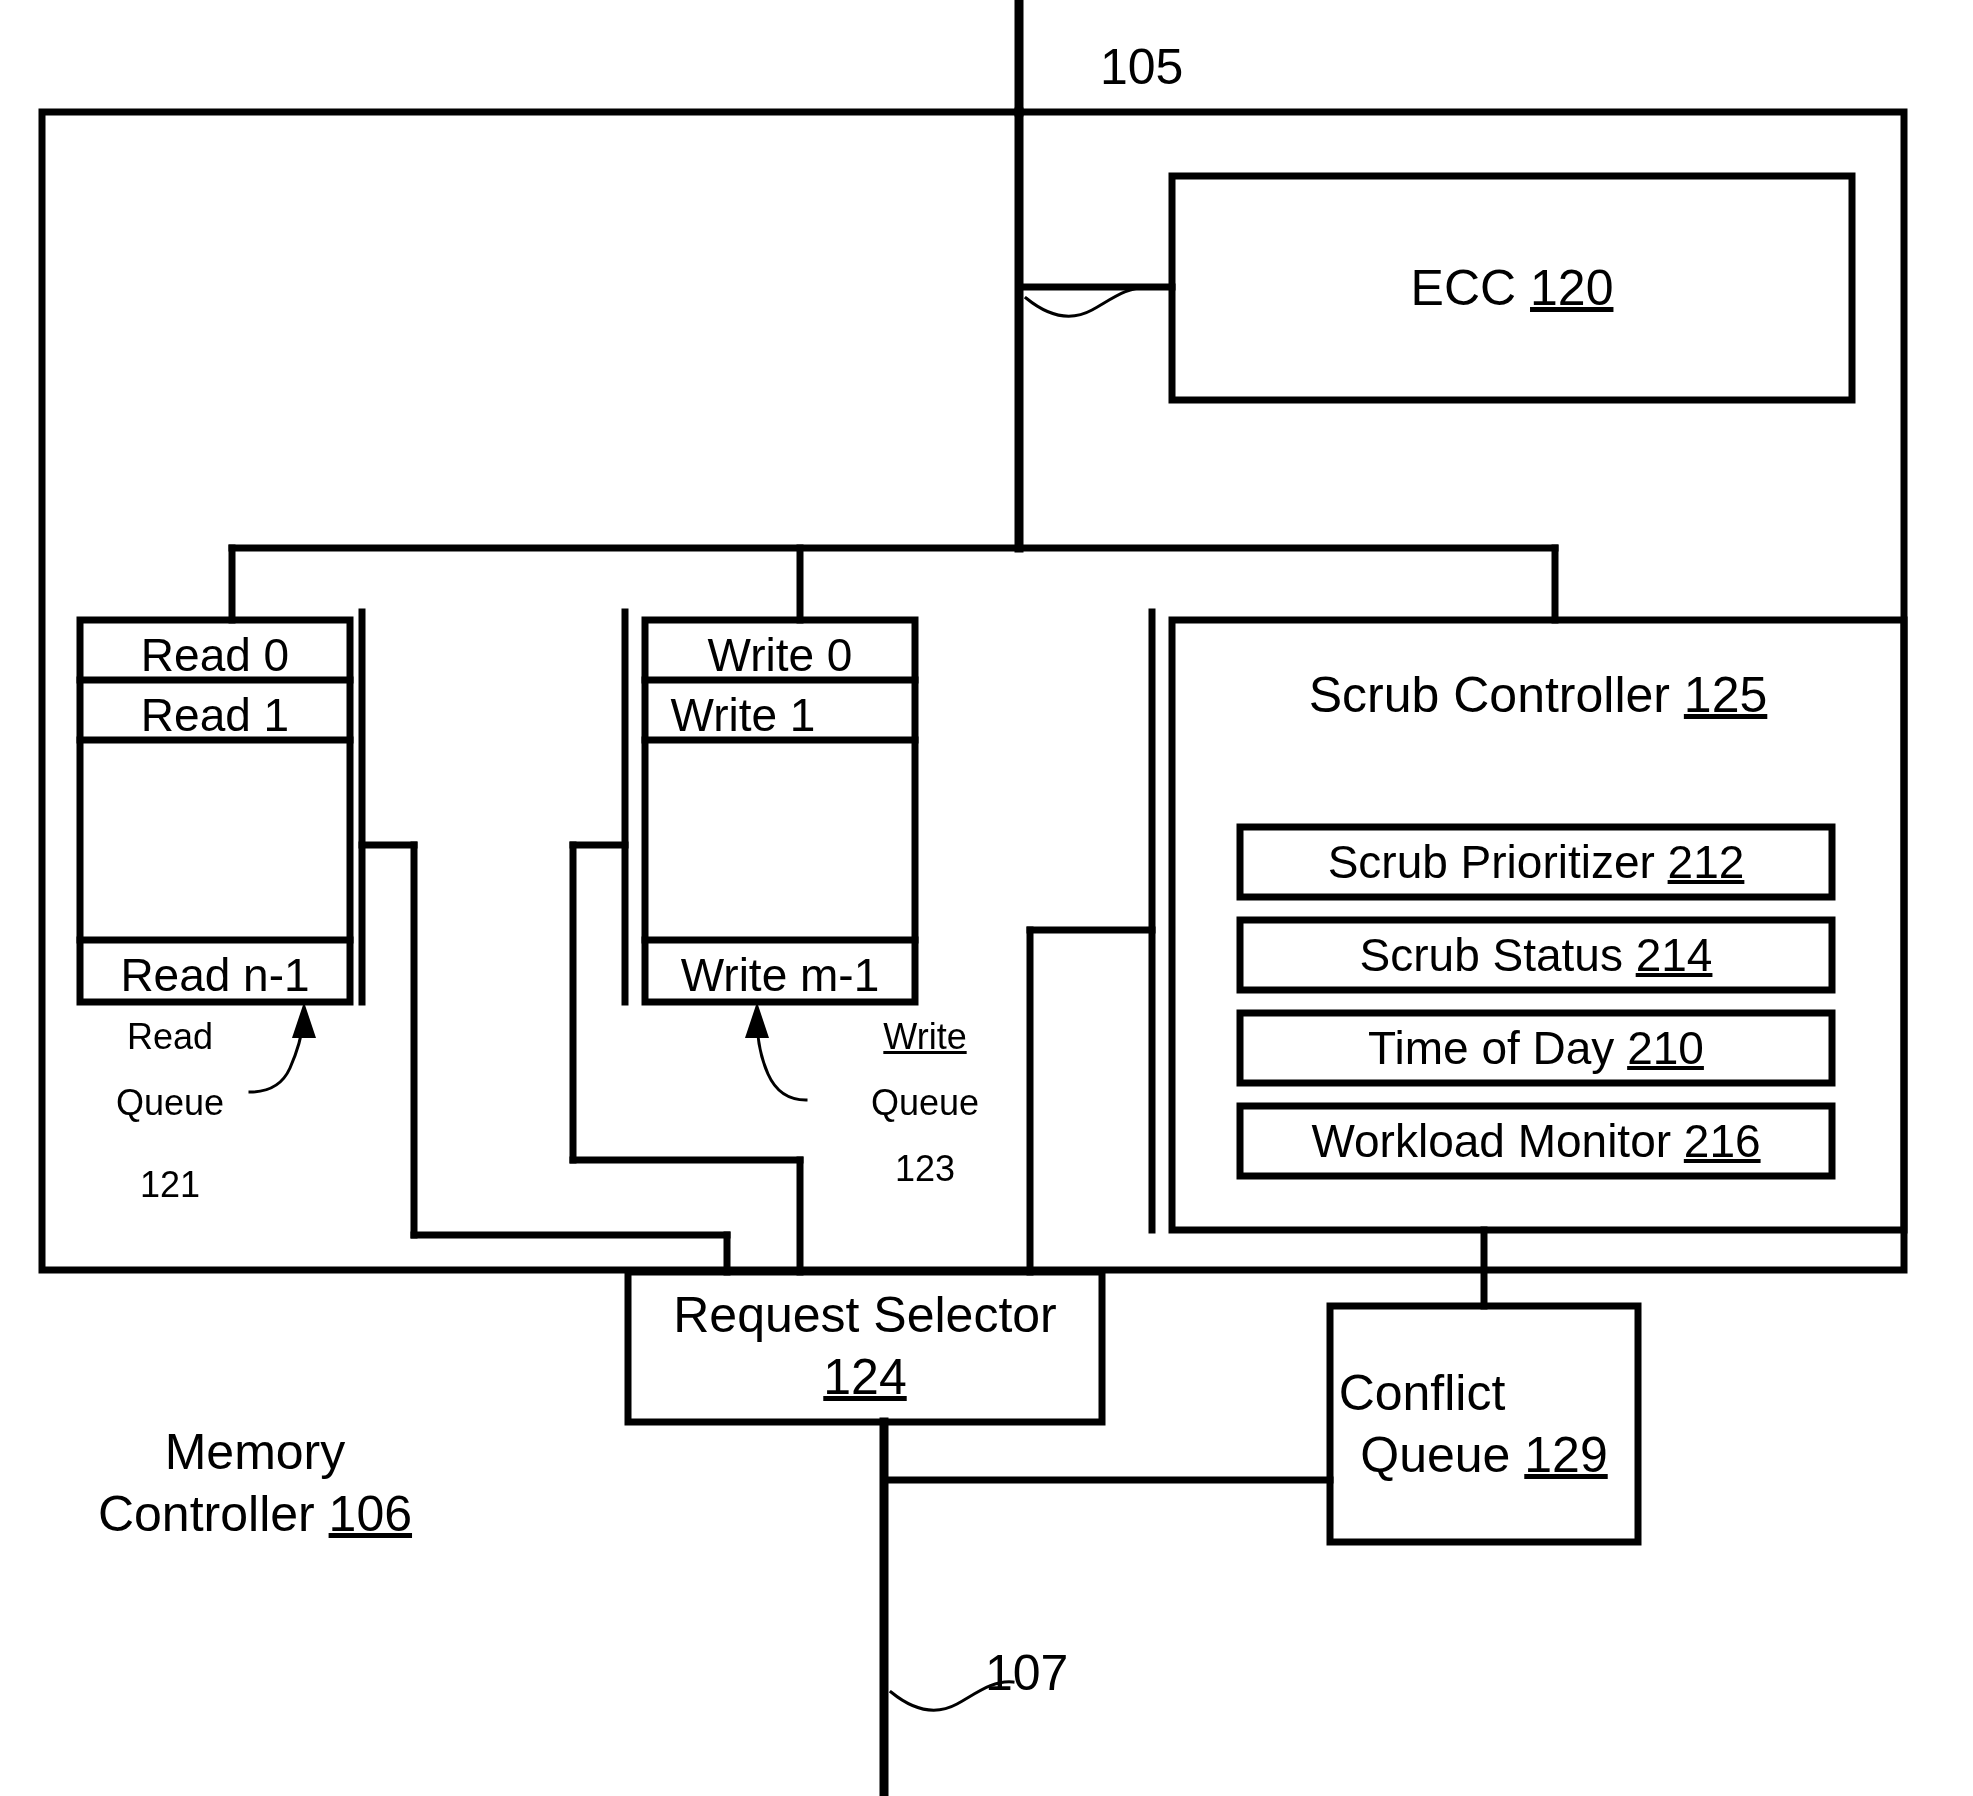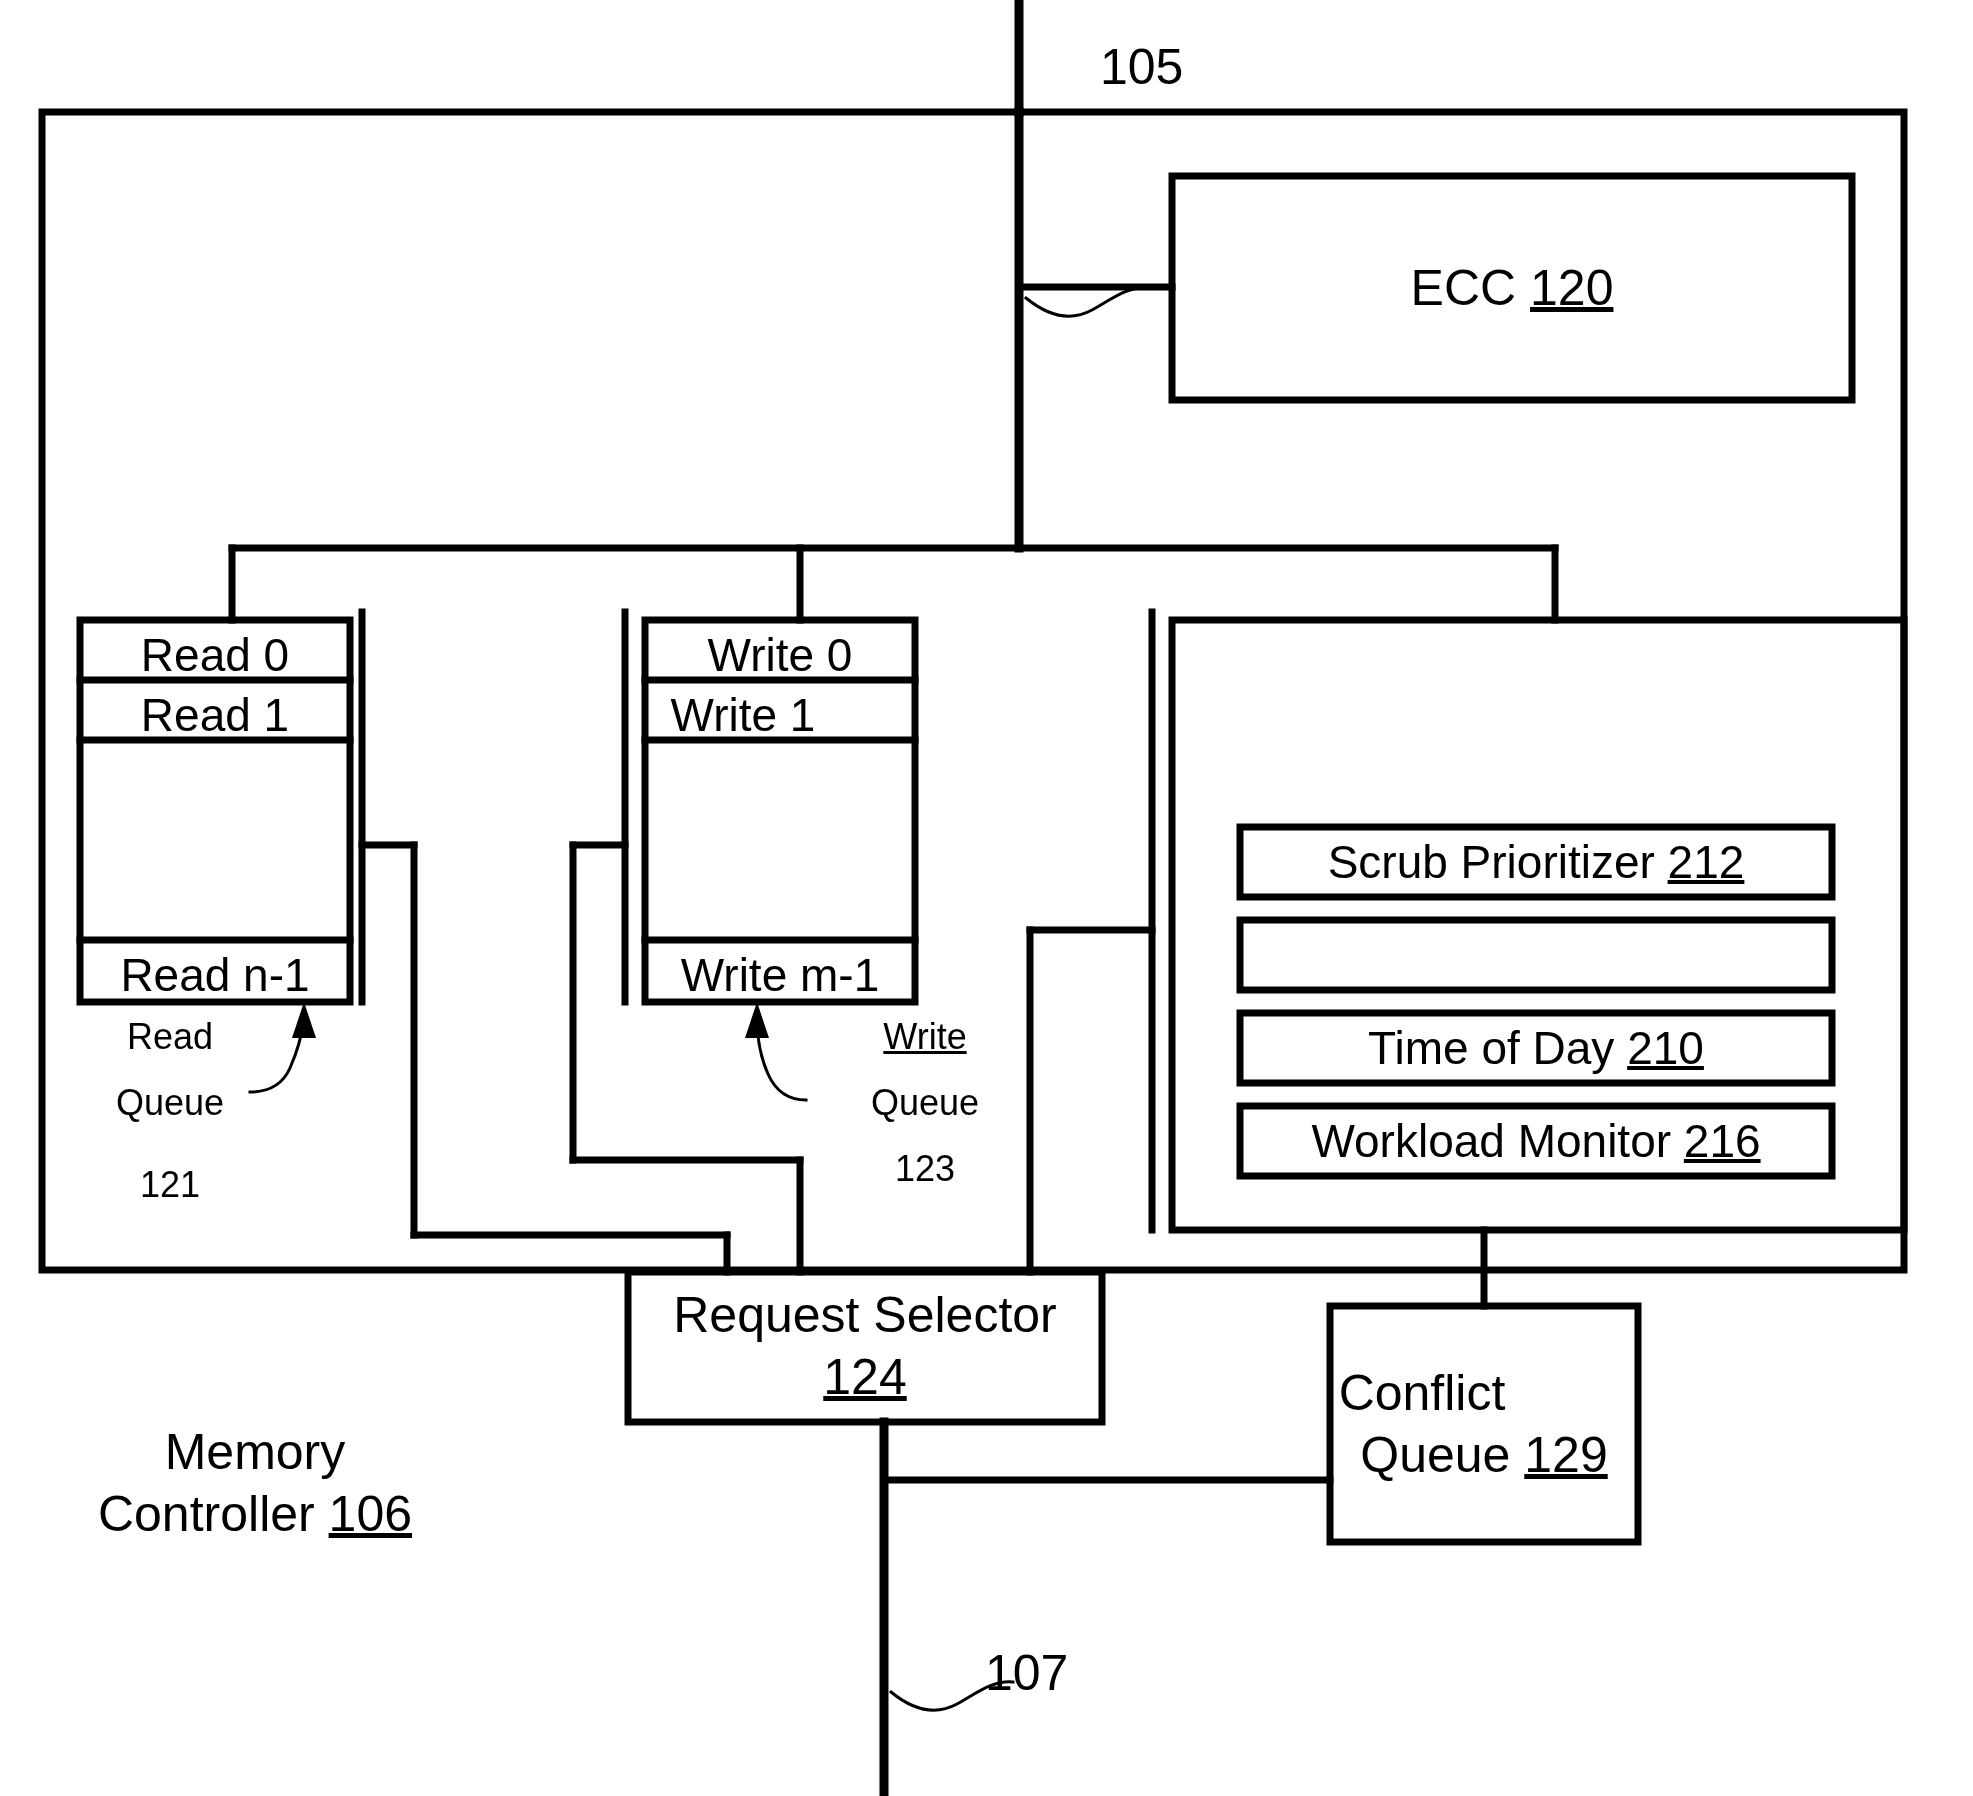--- a/index.html
+++ b/index.html
@@ -130,23 +130,25 @@
   <div class="lbl t48 ctr" style="left:60px; top:1150px; width:220px;margin-top:16px;">121</div>
 
   <div class="lbl t46 ctr" style="left:645px; top:631px; width:270px;">Write 0</div>
   <div class="lbl t46 ctr" style="left:608px; top:691px; width:270px;">Write 1</div>
   <div class="lbl t46 ctr" style="left:645px; top:951px; width:270px;">Write m-1</div>
 
   <div class="lbl t48 ctr" style="left:815px; top:1018px; width:220px;text-decoration:underline;">Write</div>
   <div class="lbl t48 ctr" style="left:815px; top:1084px; width:220px;">Queue</div>
   <div class="lbl t48 ctr" style="left:815px; top:1150px; width:220px;">123</div>
 
+  <div class="lbl t50 ctr" style="left:1172px; top:668px; width:732px;"><span>Scrub Controller </span><span class="u">125</span></div>
 
   <div class="lbl t46 ctr" style="left:1240px; top:838px; width:592px;"><span>Scrub Prioritizer </span><span class="u">212</span></div>
 
+  <div class="lbl t46 ctr" style="left:1240px; top:931px; width:592px;"><span>Scrub Status </span><span class="u">214</span></div>
 
   <div class="lbl t46 ctr" style="left:1240px; top:1024px; width:592px;"><span>Time of Day </span><span class="u">210</span></div>
 
   <div class="lbl t46 ctr" style="left:1240px; top:1117px; width:592px;"><span>Workload Monitor </span><span class="u">216</span></div>
 
   <div class="lbl t50 ctr" style="left:628px; top:1288px; width:474px;">Request Selector</div>
   <div class="lbl t50 ctr u" style="left:628px; top:1350px; width:474px;">124</div>
 
   <div class="lbl t50 ctr" style="left:1248px; top:1366px; width:348px;">Conflict</div>
   <div class="lbl t50 ctr" style="left:1310px; top:1428px; width:348px;"><span>Queue </span><span class="u">129</span></div>

